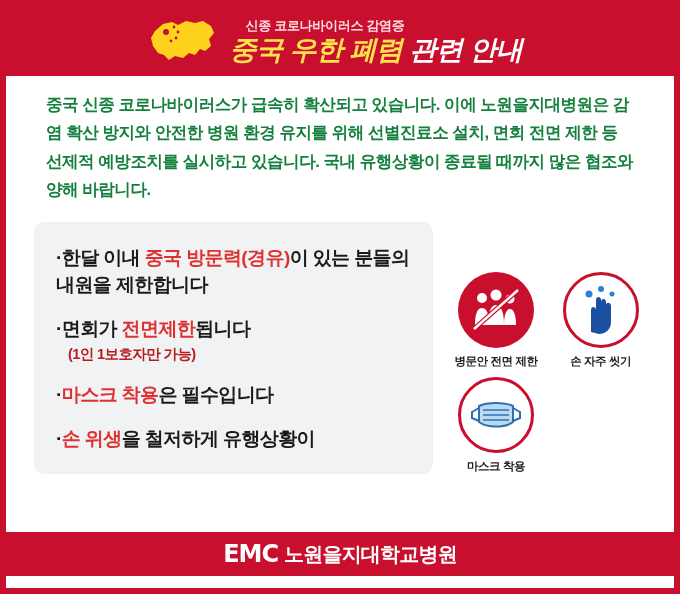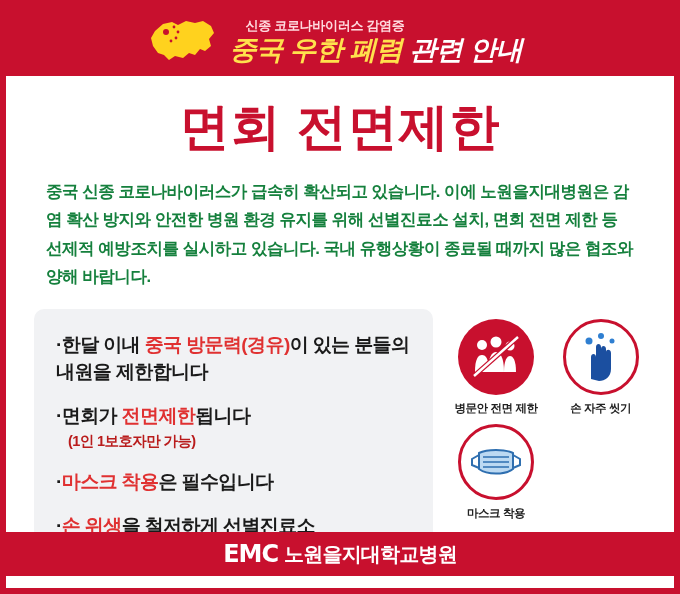--- a/index.html
+++ b/index.html
@@ -92,21 +92,21 @@
     color: #15803d;
     line-height: 1.72;
     letter-spacing: -0.45px;
     text-align: left;
   }
 
   
   .content {
     display: flex;
     margin: 18px 28px 0 28px;
-    align-items: flex-start;
+    align-items: flex-end;
   }
   .list-box {
     background: #f1f2f4;
     border-radius: 10px;
     padding: 22px 16px 22px 22px;
     width: 400px;
     box-sizing: border-box;
     min-height: 240px;
   }
   .list-item {
@@ -208,23 +208,20 @@
           <circle cx="26" cy="26" r="1.4" fill="#c8102e"></circle>
         </svg>
       </div>
       <div class="header-texts">
         <div class="header-sub">신종 코로나바이러스 감염증</div>
         <div class="header-title"><span class="em">중국 우한 폐렴</span> <span>관련 안내</span></div>
       </div>
     </div>
   </div>
 
-  <div class="headline-wrap">
-    <div class="headline">면회  전면제한</div>
-  </div>
 
   <div class="para">중국 신종 코로나바이러스가 급속히 확산되고 있습니다. 이에 노원을지대병원은 감염 확산 방지와 안전한 병원 환경 유지를 위해 선별진료소 설치, 면회 전면 제한 등 선제적 예방조치를 실시하고 있습니다. 국내 유행상황이 종료될 때까지 많은 협조와 양해 바랍니다.</div>
 
   <div class="content">
 
     <div class="list-box">
 
       <div class="list-item">
         <span>·한달 이내 </span><span class="red">중국 방문력(경유)</span><span>이 있는 분들의 내원을 제한합니다</span>
       </div>
@@ -232,21 +229,21 @@
       <div class="list-item">
         <span>·면회가 </span><span class="red">전면제한</span><span>됩니다</span>
         <span class="sub">(1인 1보호자만 가능)</span>
       </div>
 
       <div class="list-item">
         <span>·</span><span class="red">마스크 착용</span><span>은 필수입니다</span>
       </div>
 
       <div class="list-item">
-        <span>·</span><span class="red">손 위생</span><span>을 철저하게 선별진료소</span>
+        <span>·</span><span class="red">손 위생</span><span>을 철저하게 유행상황이</span>
       </div>
 
     </div>
 
     <div class="icons">
 
 
       <div class="icon-cell">
         <div class="icon-circle red">
           <svg width="62" height="62" viewBox="0 0 62 62">

